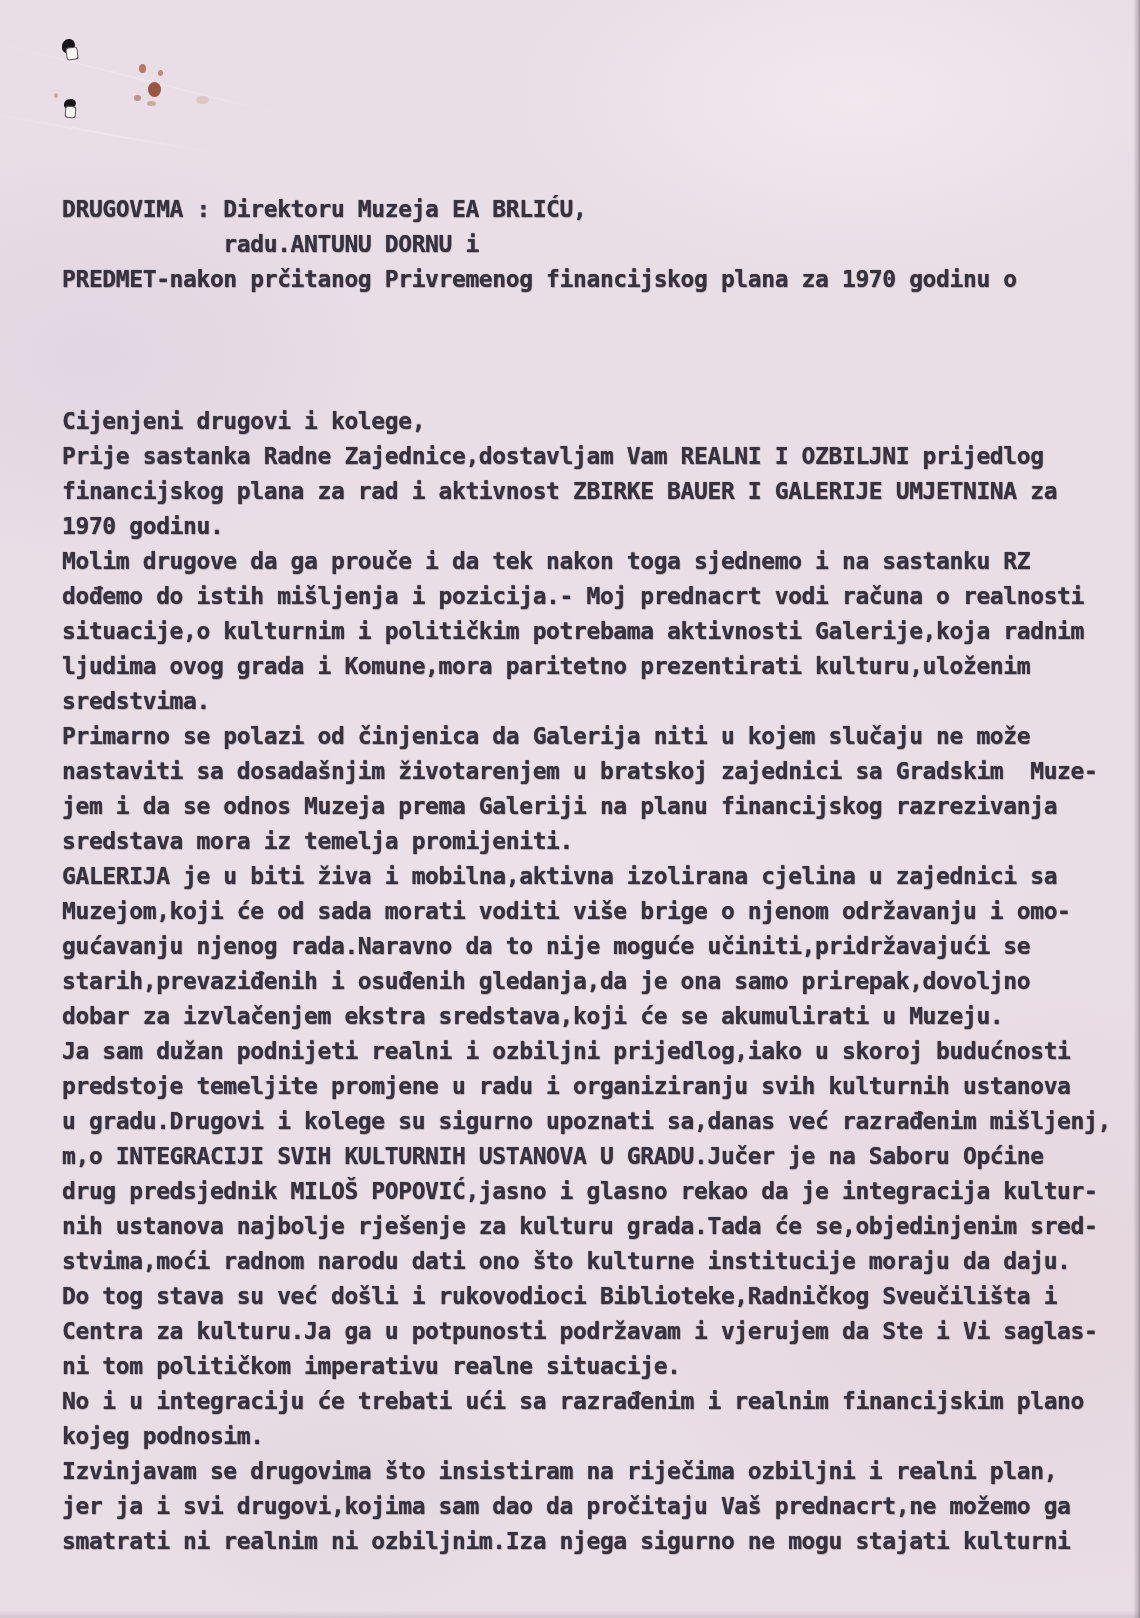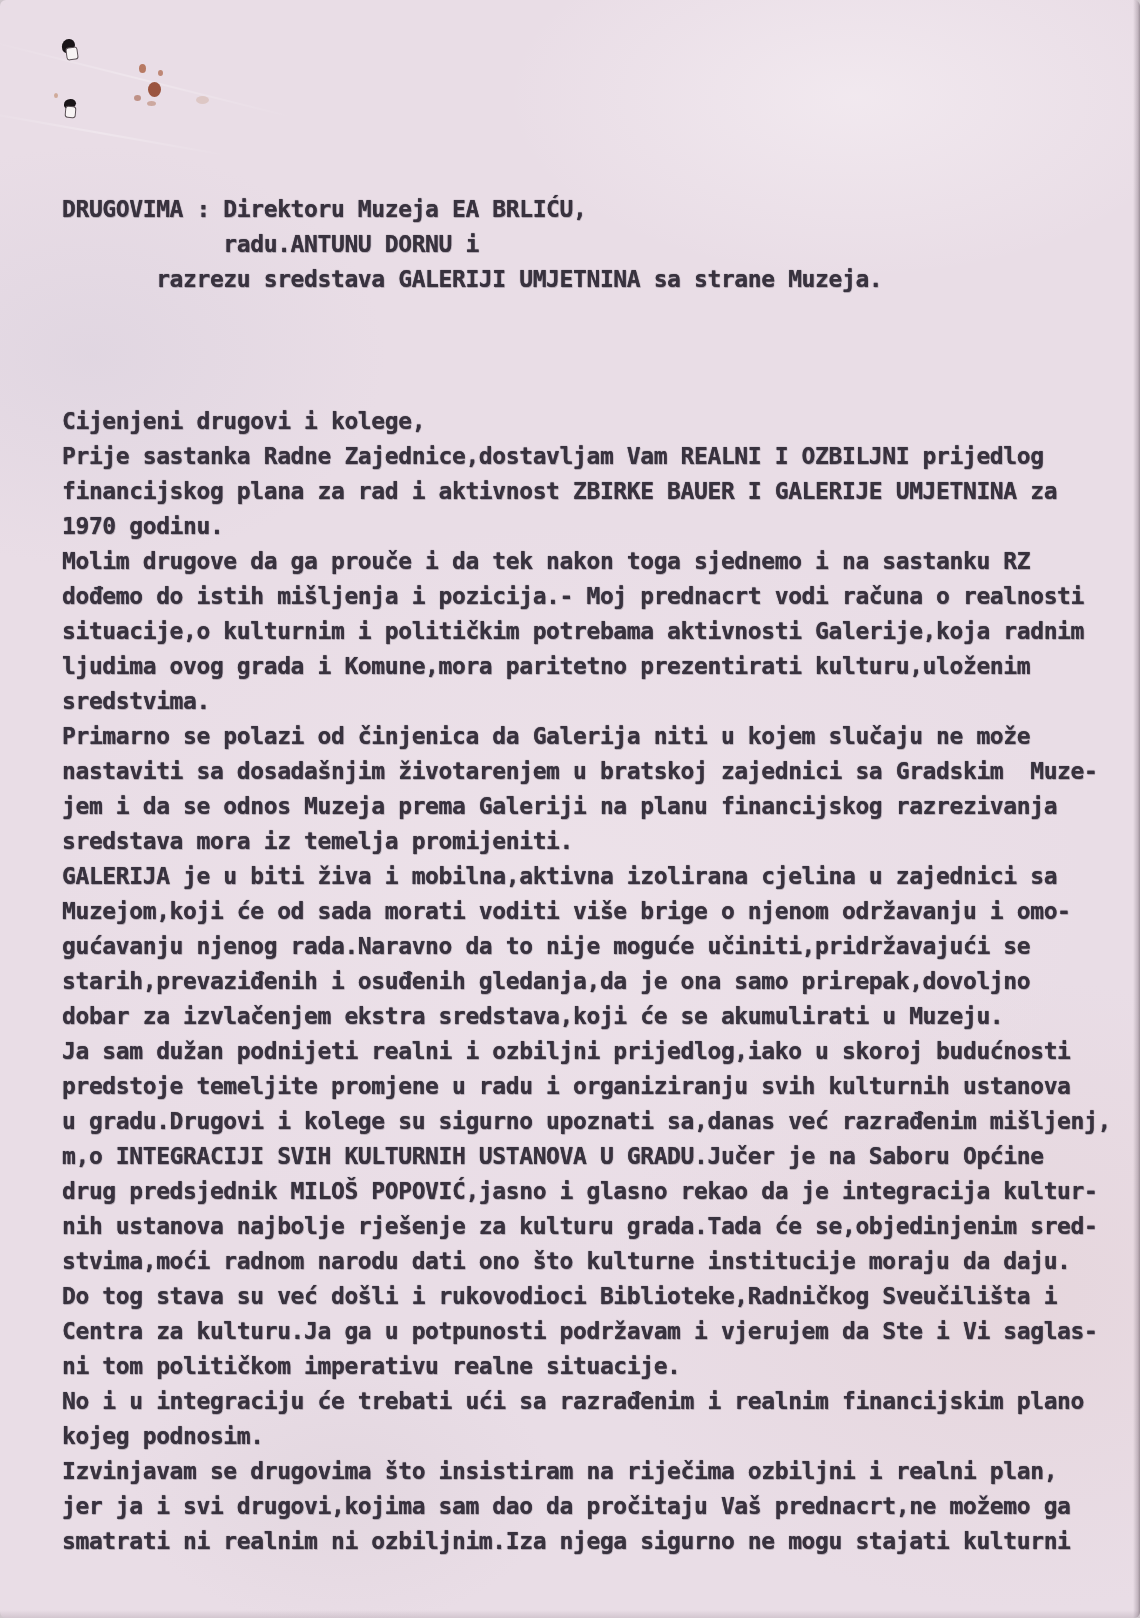--- a/index.html
+++ b/index.html
@@ -9,21 +9,20 @@
     margin:0 auto;
     overflow:hidden;
     background-color:#e9dde6;
     background-image:
       radial-gradient(ellipse 500px 260px at 75% 6%,  rgba(248,242,246,0.55), rgba(248,242,246,0) 70%),
       radial-gradient(ellipse 420px 300px at 8% 22%,  rgba(212,204,218,0.40), transparent 70%),
       radial-gradient(ellipse 700px 500px at 50% 55%, rgba(240,230,236,0.50), transparent 75%),
       radial-gradient(ellipse 560px 420px at 90% 80%, rgba(226,206,210,0.45), transparent 75%),
       radial-gradient(ellipse 300px 200px at 30% 92%, rgba(216,204,212,0.35), transparent 70%);
     font-family:"DejaVu Sans Mono", monospace;
-    border-radius:6px;
   }
   .doc{
     position:absolute;left:62px;top:122px;width:1075px;
     color:#38323e;
     font-size:23px;line-height:35px;letter-spacing:-0.4px;
     font-weight:bold;
     white-space:pre;
     text-shadow:0 0 1px rgba(52,46,60,0.85), 0.6px 0.8px 0 rgba(52,46,60,0.22);
   }
   .line{height:35px;}
@@ -54,19 +53,19 @@
 
   <div class="mark rust" style="left:148px;top:82px;width:13px;height:15px;background:#8e3d22;opacity:0.85;"></div>
   <div class="mark rust" style="left:139px;top:64px;width:7px;height:9px;background:#a34f2c;opacity:0.7;"></div>
   <div class="mark rust" style="left:158px;top:70px;width:5px;height:6px;background:#a34f2c;opacity:0.6;"></div>
   <div class="mark rust" style="left:134px;top:95px;width:7px;height:6px;background:#96482a;opacity:0.5;"></div>
   <div class="mark rust" style="left:147px;top:101px;width:9px;height:5px;background:#a35a38;opacity:0.4;"></div>
   <div class="mark rust" style="left:54px;top:93px;width:4px;height:5px;background:#c08968;opacity:0.6;"></div>
   <div class="mark rust" style="left:196px;top:96px;width:13px;height:8px;background:#c9a08a;opacity:0.35;"></div>
 
   <div class="doc">
-    <div><div class="line">DRUGOVIMA : Direktoru Muzeja EA BRLIĆU,</div><div class="line">            radu.ANTUNU DORNU i</div><div class="line">       razrezu sredstava GALERIJI UMJETNINA sa strane Muzeja.</div></div>
+    <div><div class="line">DRUGOVIMA : Direktoru Muzeja EA BRLIĆU,</div><div class="line">            radu.ANTUNU DORNU i</div><div class="line">PREDMET-nakon prčitanog Privremenog financijskog plana za 1970 godinu o</div></div>
     <div class="body-block"><div class="line">Cijenjeni drugovi i kolege,</div><div class="line">Prije sastanka Radne Zajednice,dostavljam Vam REALNI I OZBILJNI prijedlog</div><div class="line">financijskog plana za rad i aktivnost ZBIRKE BAUER I GALERIJE UMJETNINA za</div><div class="line">1970 godinu.</div><div class="line">Molim drugove da ga prouče i da tek nakon toga sjednemo i na sastanku RZ</div><div class="line">dođemo do istih mišljenja i pozicija.- Moj prednacrt vodi računa o realnosti</div><div class="line">situacije,o kulturnim i političkim potrebama aktivnosti Galerije,koja radnim</div><div class="line">ljudima ovog grada i Komune,mora paritetno prezentirati kulturu,uloženim</div><div class="line">sredstvima.</div><div class="line">Primarno se polazi od činjenica da Galerija niti u kojem slučaju ne može</div><div class="line">nastaviti sa dosadašnjim životarenjem u bratskoj zajednici sa Gradskim  Muze-</div><div class="line">jem i da se odnos Muzeja prema Galeriji na planu financijskog razrezivanja</div><div class="line">sredstava mora iz temelja promijeniti.</div><div class="line">GALERIJA je u biti živa i mobilna,aktivna izolirana cjelina u zajednici sa</div><div class="line">Muzejom,koji će od sada morati voditi više brige o njenom održavanju i omo-</div><div class="line">gućavanju njenog rada.Naravno da to nije moguće učiniti,pridržavajući se</div><div class="line">starih,prevaziđenih i osuđenih gledanja,da je ona samo prirepak,dovoljno</div><div class="line">dobar za izvlačenjem ekstra sredstava,koji će se akumulirati u Muzeju.</div><div class="line">Ja sam dužan podnijeti realni i ozbiljni prijedlog,iako u skoroj budućnosti</div><div class="line">predstoje temeljite promjene u radu i organiziranju svih kulturnih ustanova</div><div class="line">u gradu.Drugovi i kolege su sigurno upoznati sa,danas već razrađenim mišljenj,</div><div class="line">m,o INTEGRACIJI SVIH KULTURNIH USTANOVA U GRADU.Jučer je na Saboru Općine</div><div class="line">drug predsjednik MILOŠ POPOVIĆ,jasno i glasno rekao da je integracija kultur-</div><div class="line">nih ustanova najbolje rješenje za kulturu grada.Tada će se,objedinjenim sred-</div><div class="line">stvima,moći radnom narodu dati ono što kulturne institucije moraju da daju.</div><div class="line">Do tog stava su već došli i rukovodioci Biblioteke,Radničkog Sveučilišta i</div><div class="line">Centra za kulturu.Ja ga u potpunosti podržavam i vjerujem da Ste i Vi saglas-</div><div class="line">ni tom političkom imperativu realne situacije.</div><div class="line">No i u integraciju će trebati ući sa razrađenim i realnim financijskim plano</div><div class="line">kojeg podnosim.</div><div class="line">Izvinjavam se drugovima što insistiram na riječima ozbiljni i realni plan,</div><div class="line">jer ja i svi drugovi,kojima sam dao da pročitaju Vaš prednacrt,ne možemo ga</div><div class="line">smatrati ni realnim ni ozbiljnim.Iza njega sigurno ne mogu stajati kulturni</div></div>
   </div>
 
   <div class="mark edge-right"></div>
   <div class="mark edge-bottom"></div>
 </div>
 
 </body></html>

